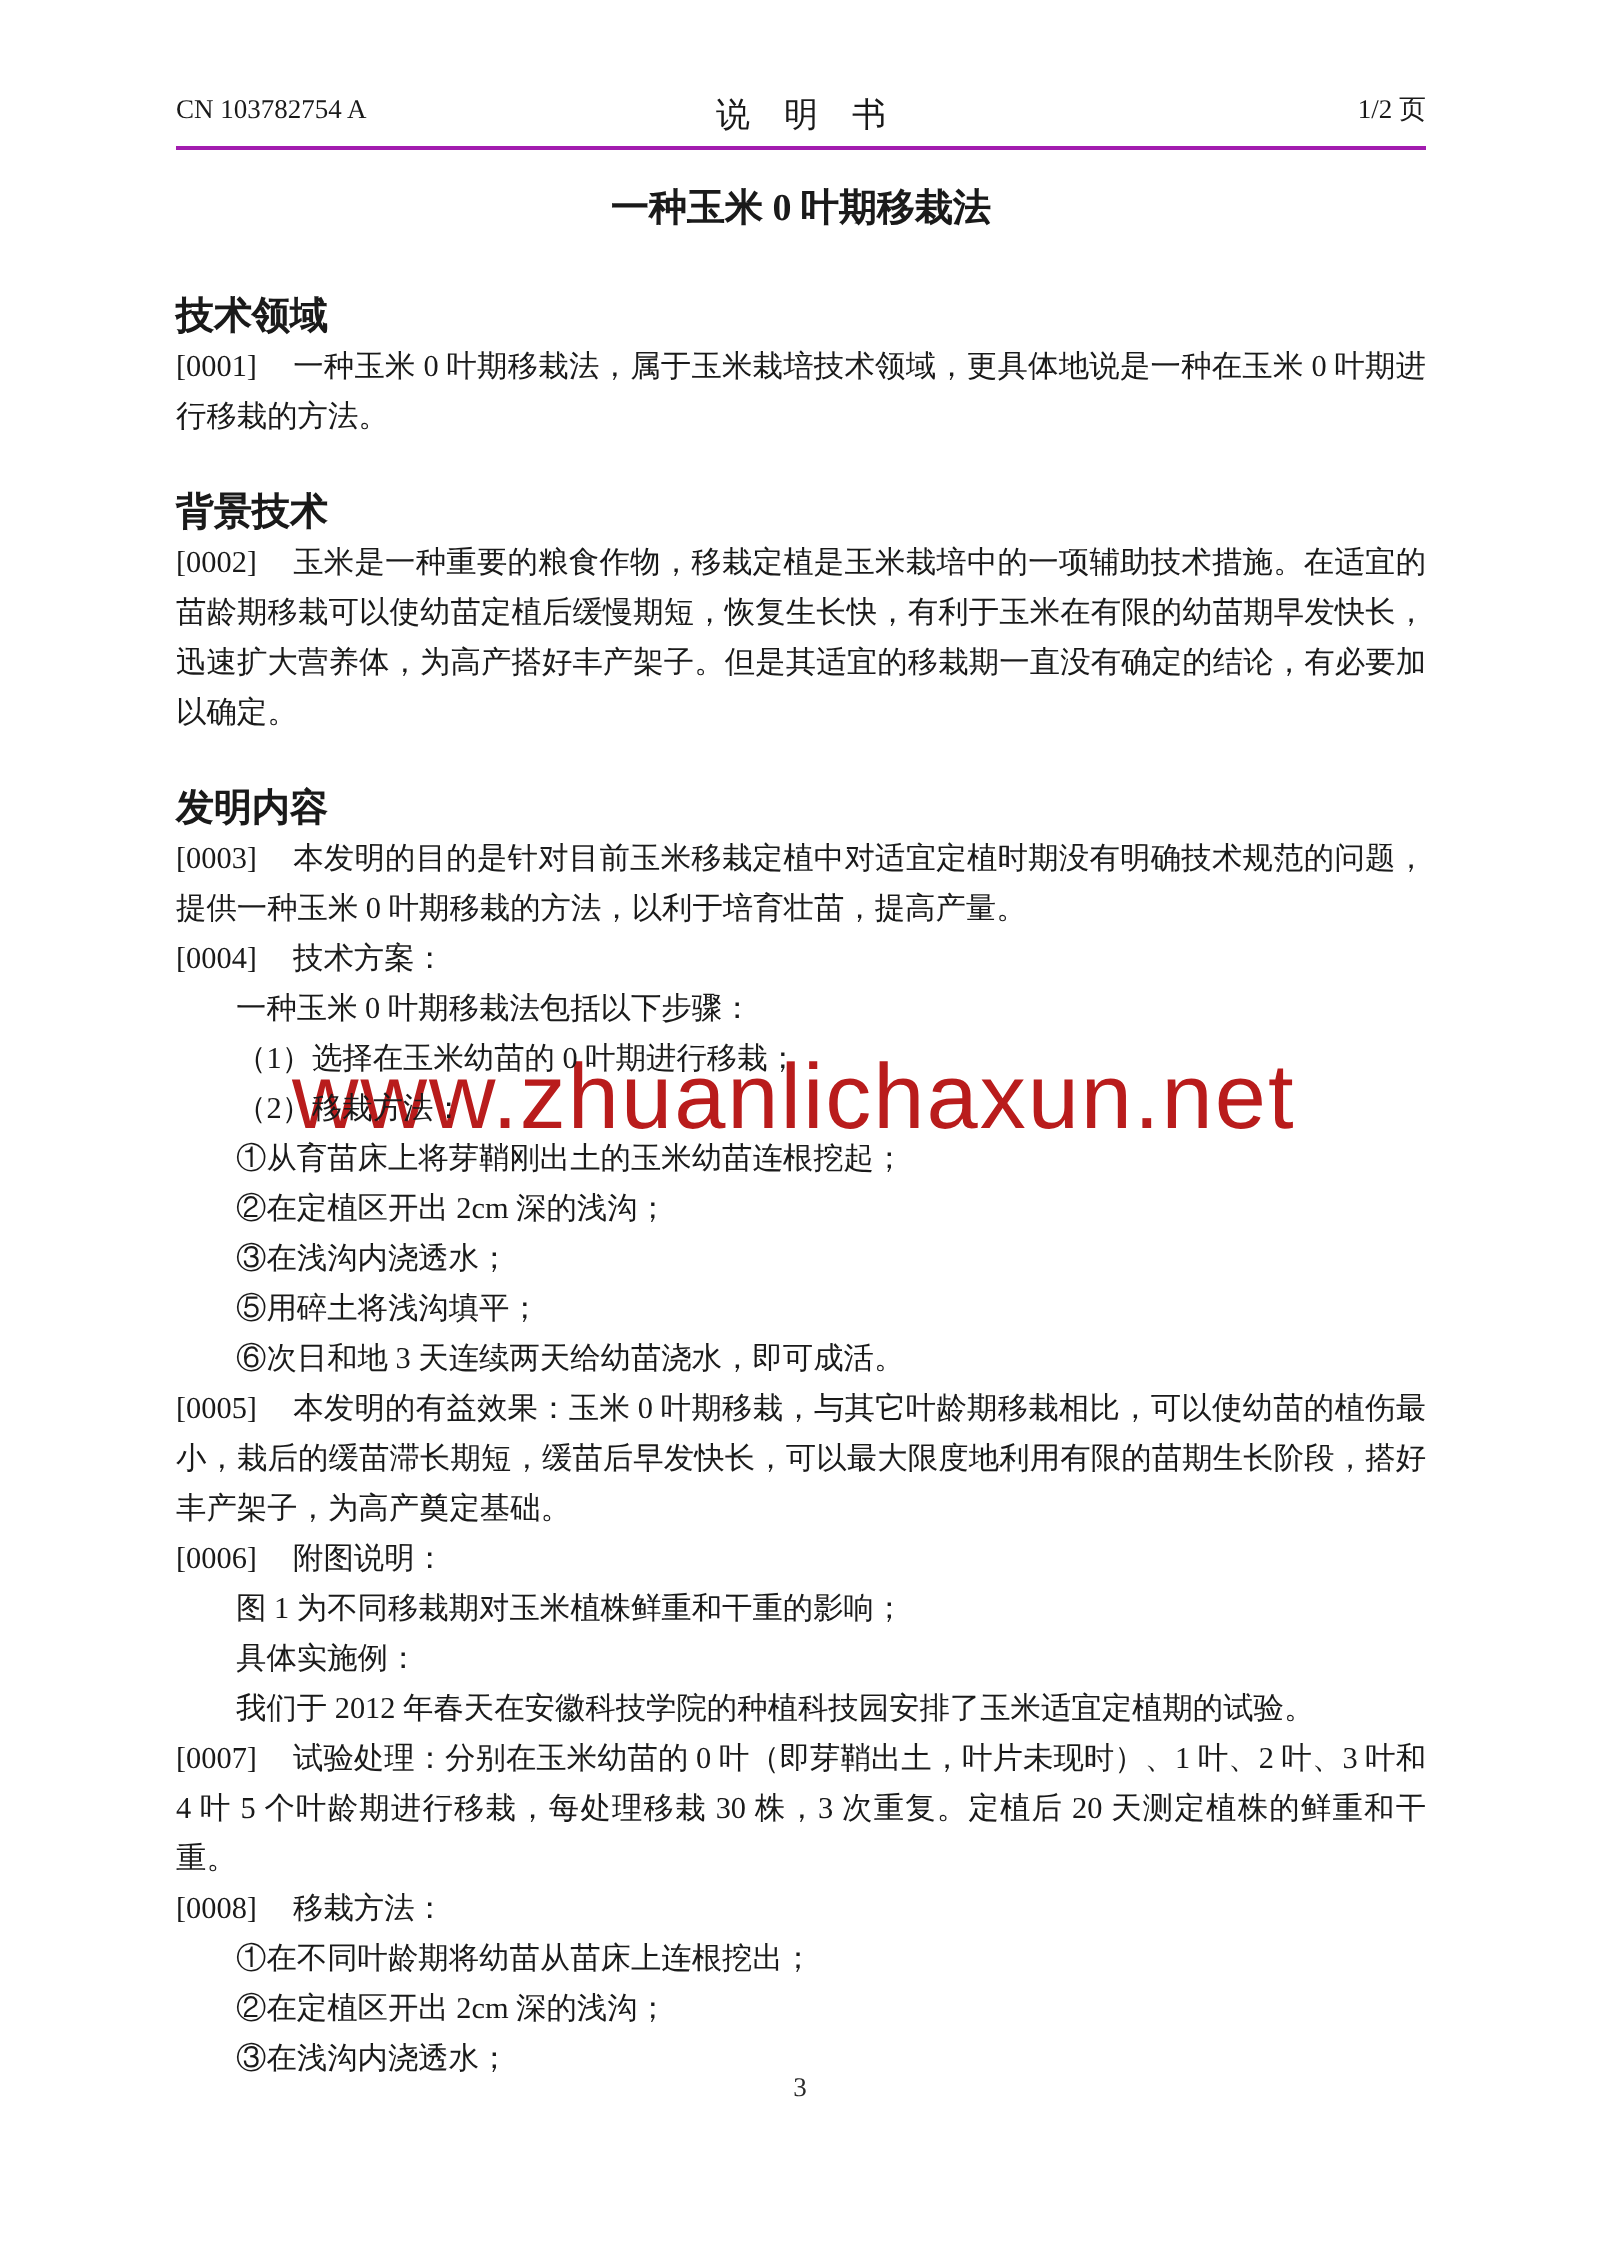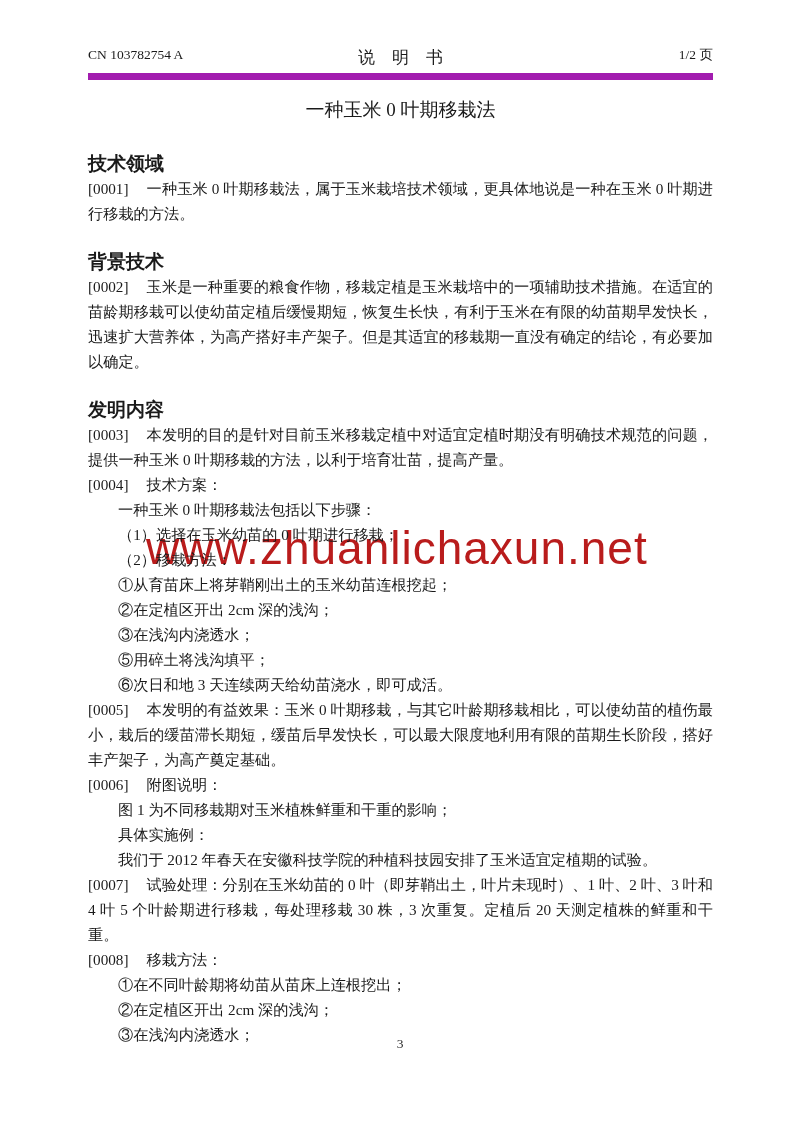--- a/index.html
+++ b/index.html
@@ -26,36 +26,36 @@
   .inner{
     position:relative;
     z-index:1;
     padding:46px 87px 0 88px;
   }
   .hdr{
     position:relative;
     display:flex;
     justify-content:space-between;
     align-items:baseline;
-    border-bottom:7px solid #a21caf;
+    border-bottom:2px solid #a21caf;
     padding-bottom:9px;
     font-size:13.5px;
   }
   .hdr-center{
     position:absolute;
     left:0;right:0;
     text-align:center;
     font-weight:normal;
     font-size:17px;
   }
   .doc-title{
     margin:17px 0 28px 0;
     text-align:center;
     font-size:19px;
-    font-weight:normal;
+    font-weight:bold;
     line-height:26px;
   }
   .sec-heading{
     margin-top:23px;
     font-weight:bold;
     font-size:19px;
     line-height:25px;
   }
   .para{
     font-size:15.2px;

